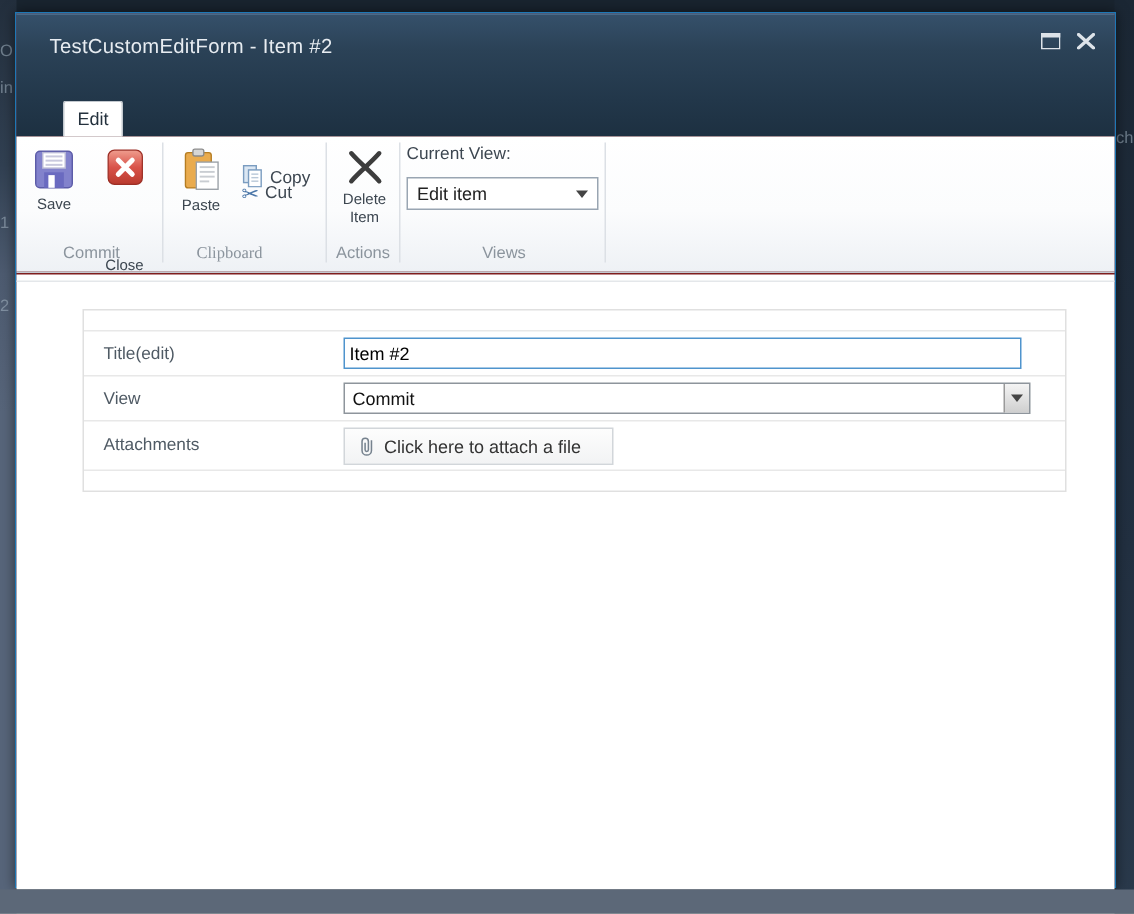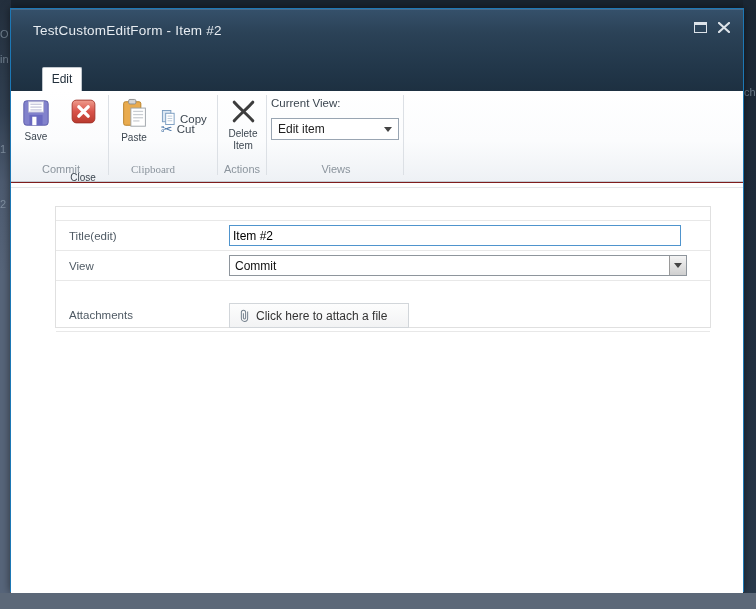--- a/index.html
+++ b/index.html
@@ -85,21 +85,21 @@
   }
   .content-topline { position:absolute; left:0; top:4px; width:100%; height:1px; background:#e4e7ea; }
   .form-table {
     position:absolute; left:44px; top:23px; width:656px; height:122px;
     border:1px solid #e0e0e0; background:#ffffff;
   }
   .frow { position:absolute; left:0; width:100%; border-bottom:1px solid #e8e8e8; }
   .frow.r0 { top:0; height:14px; }
   .frow.r1 { top:14px; height:30px; }
   .frow.r2 { top:44px; height:30px; }
-  .frow.r3 { top:92px; height:33px; }
+  .frow.r3 { top:74px; height:33px; }
   .frow.r4 { top:107px; height:14px; border-bottom:none; }
   .flabel { position:absolute; left:13px; top:50%; transform:translateY(-50%);
     font-size:11.5px; color:#4f5a64; }
   .title-input {
     position:absolute; left:173px; top:4px; width:452px; height:21px;
     border:1px solid #4f94cd; font-family:"Liberation Sans",sans-serif;
     font-size:12px; color:#000; padding:0 3px; outline:none; background:#fff;
   }
   .genre-select {
     position:absolute; left:173px; top:4px; width:458px; height:21px;

